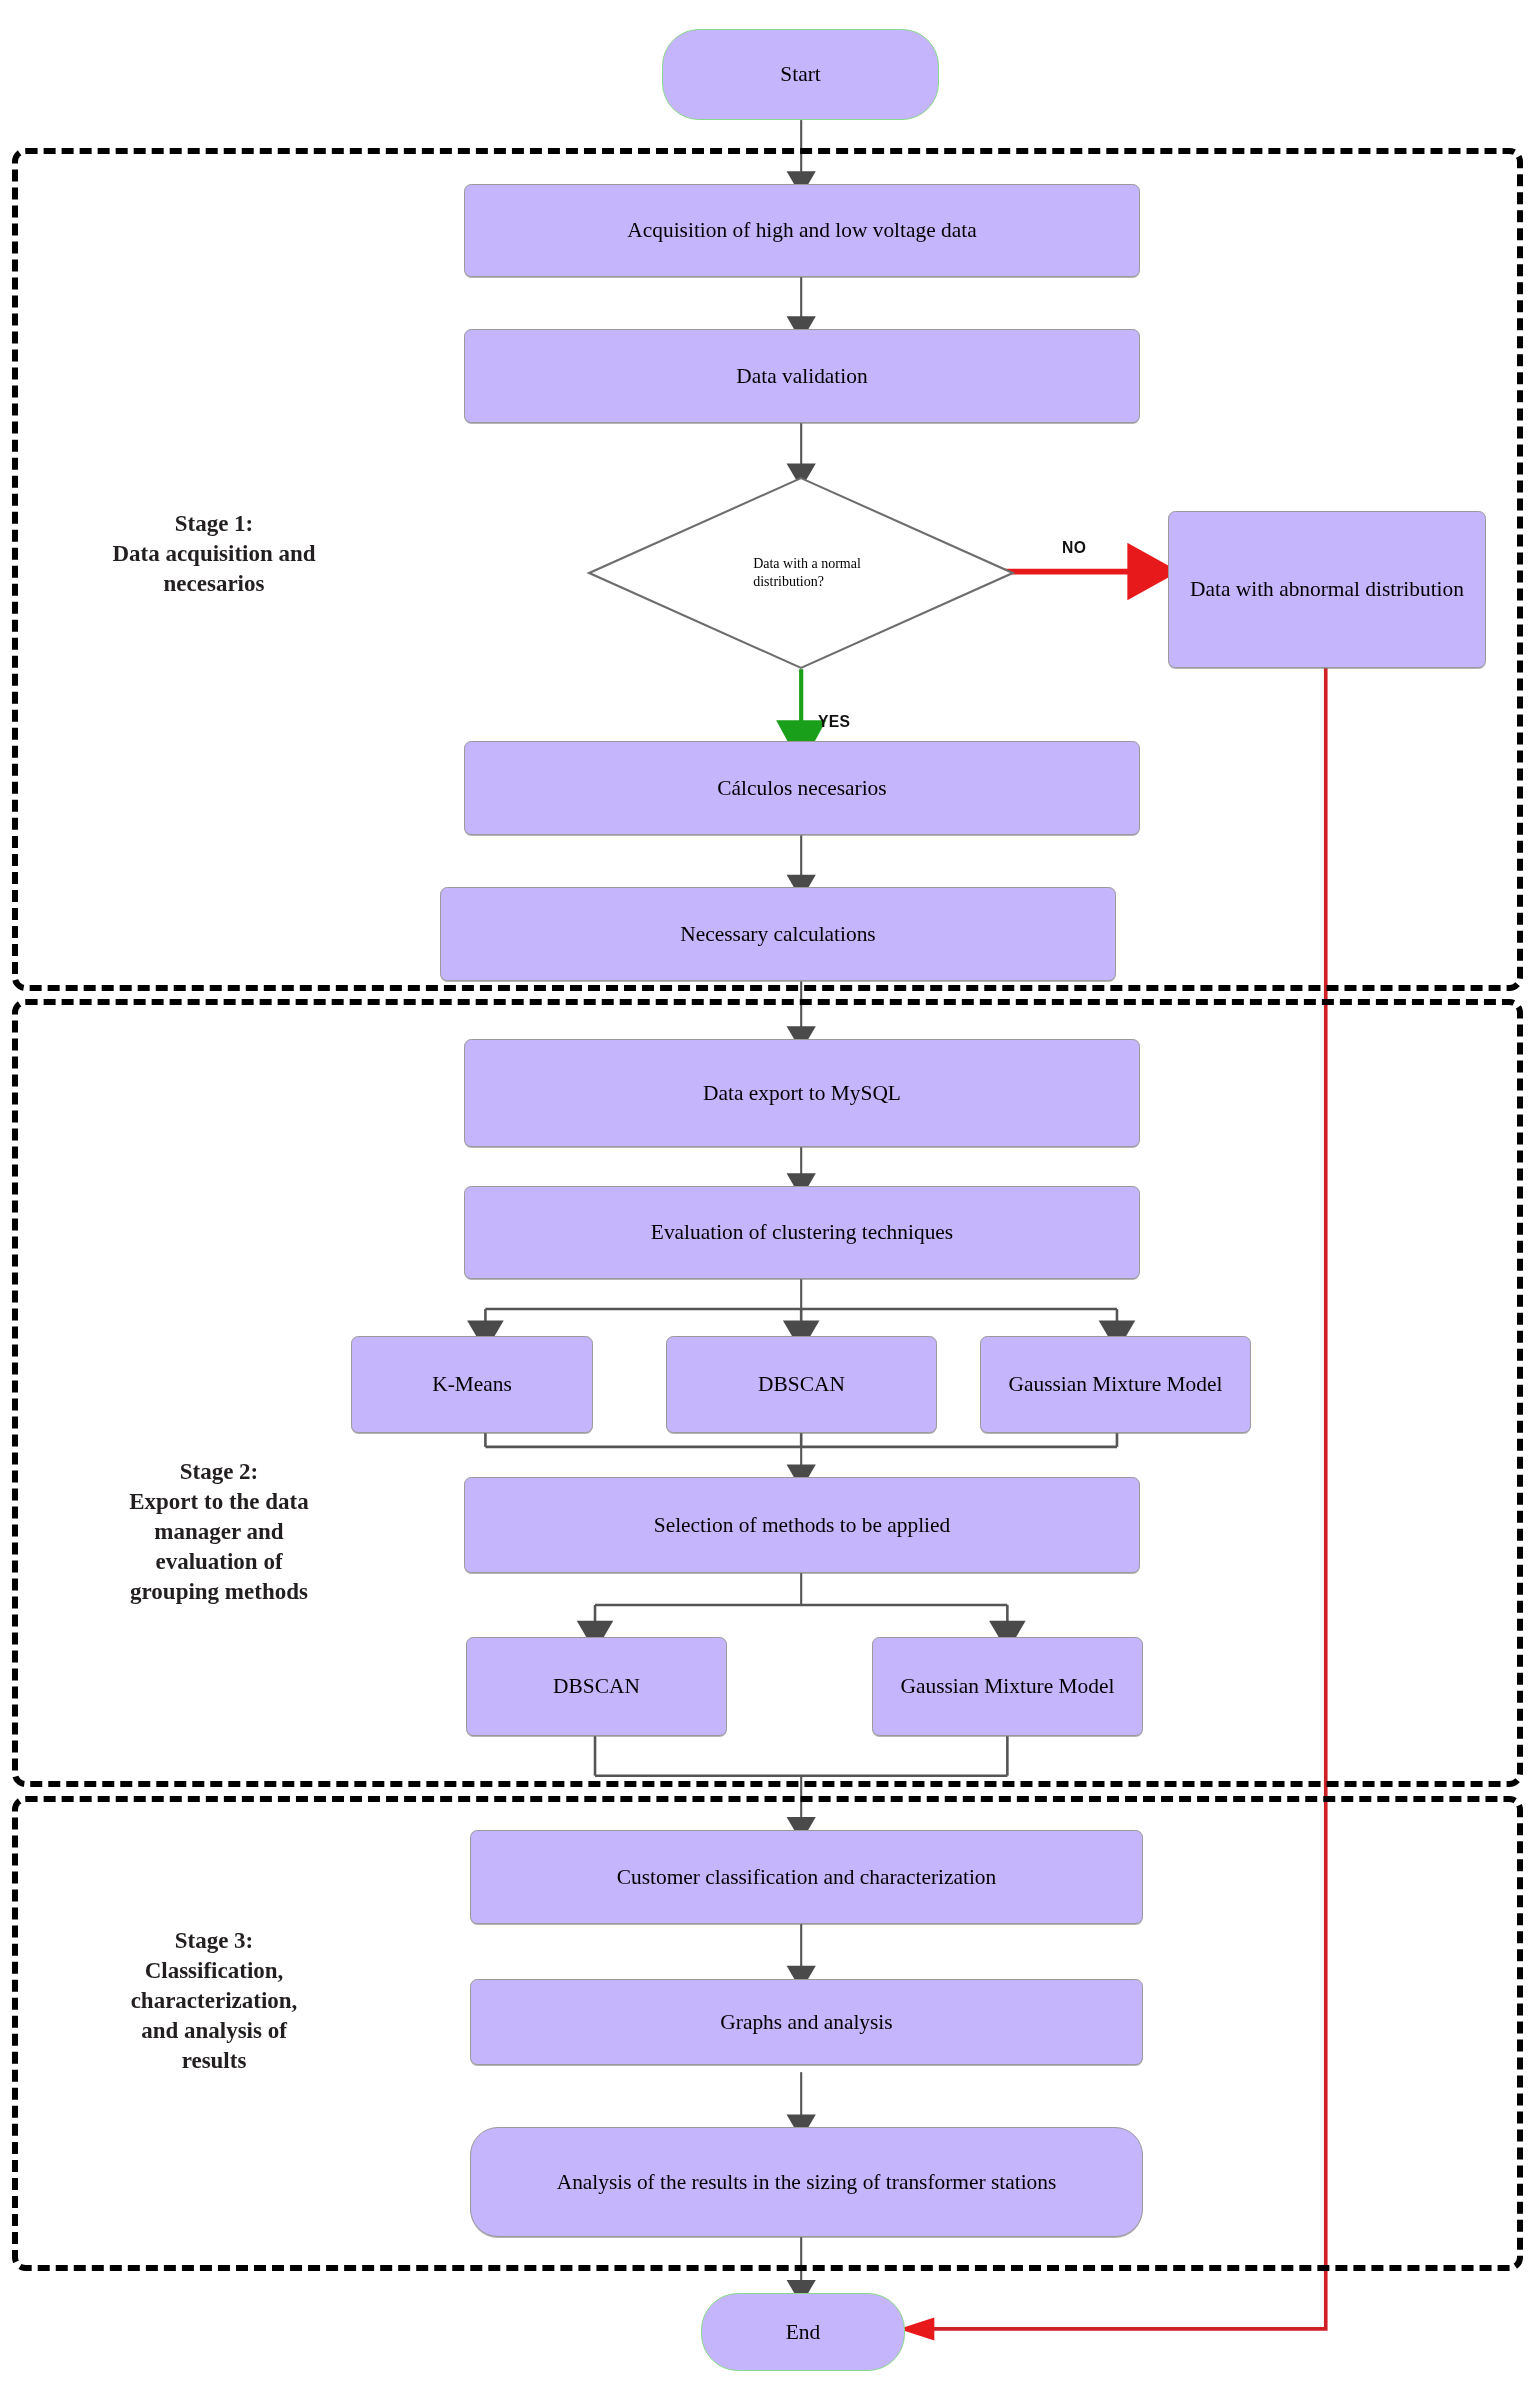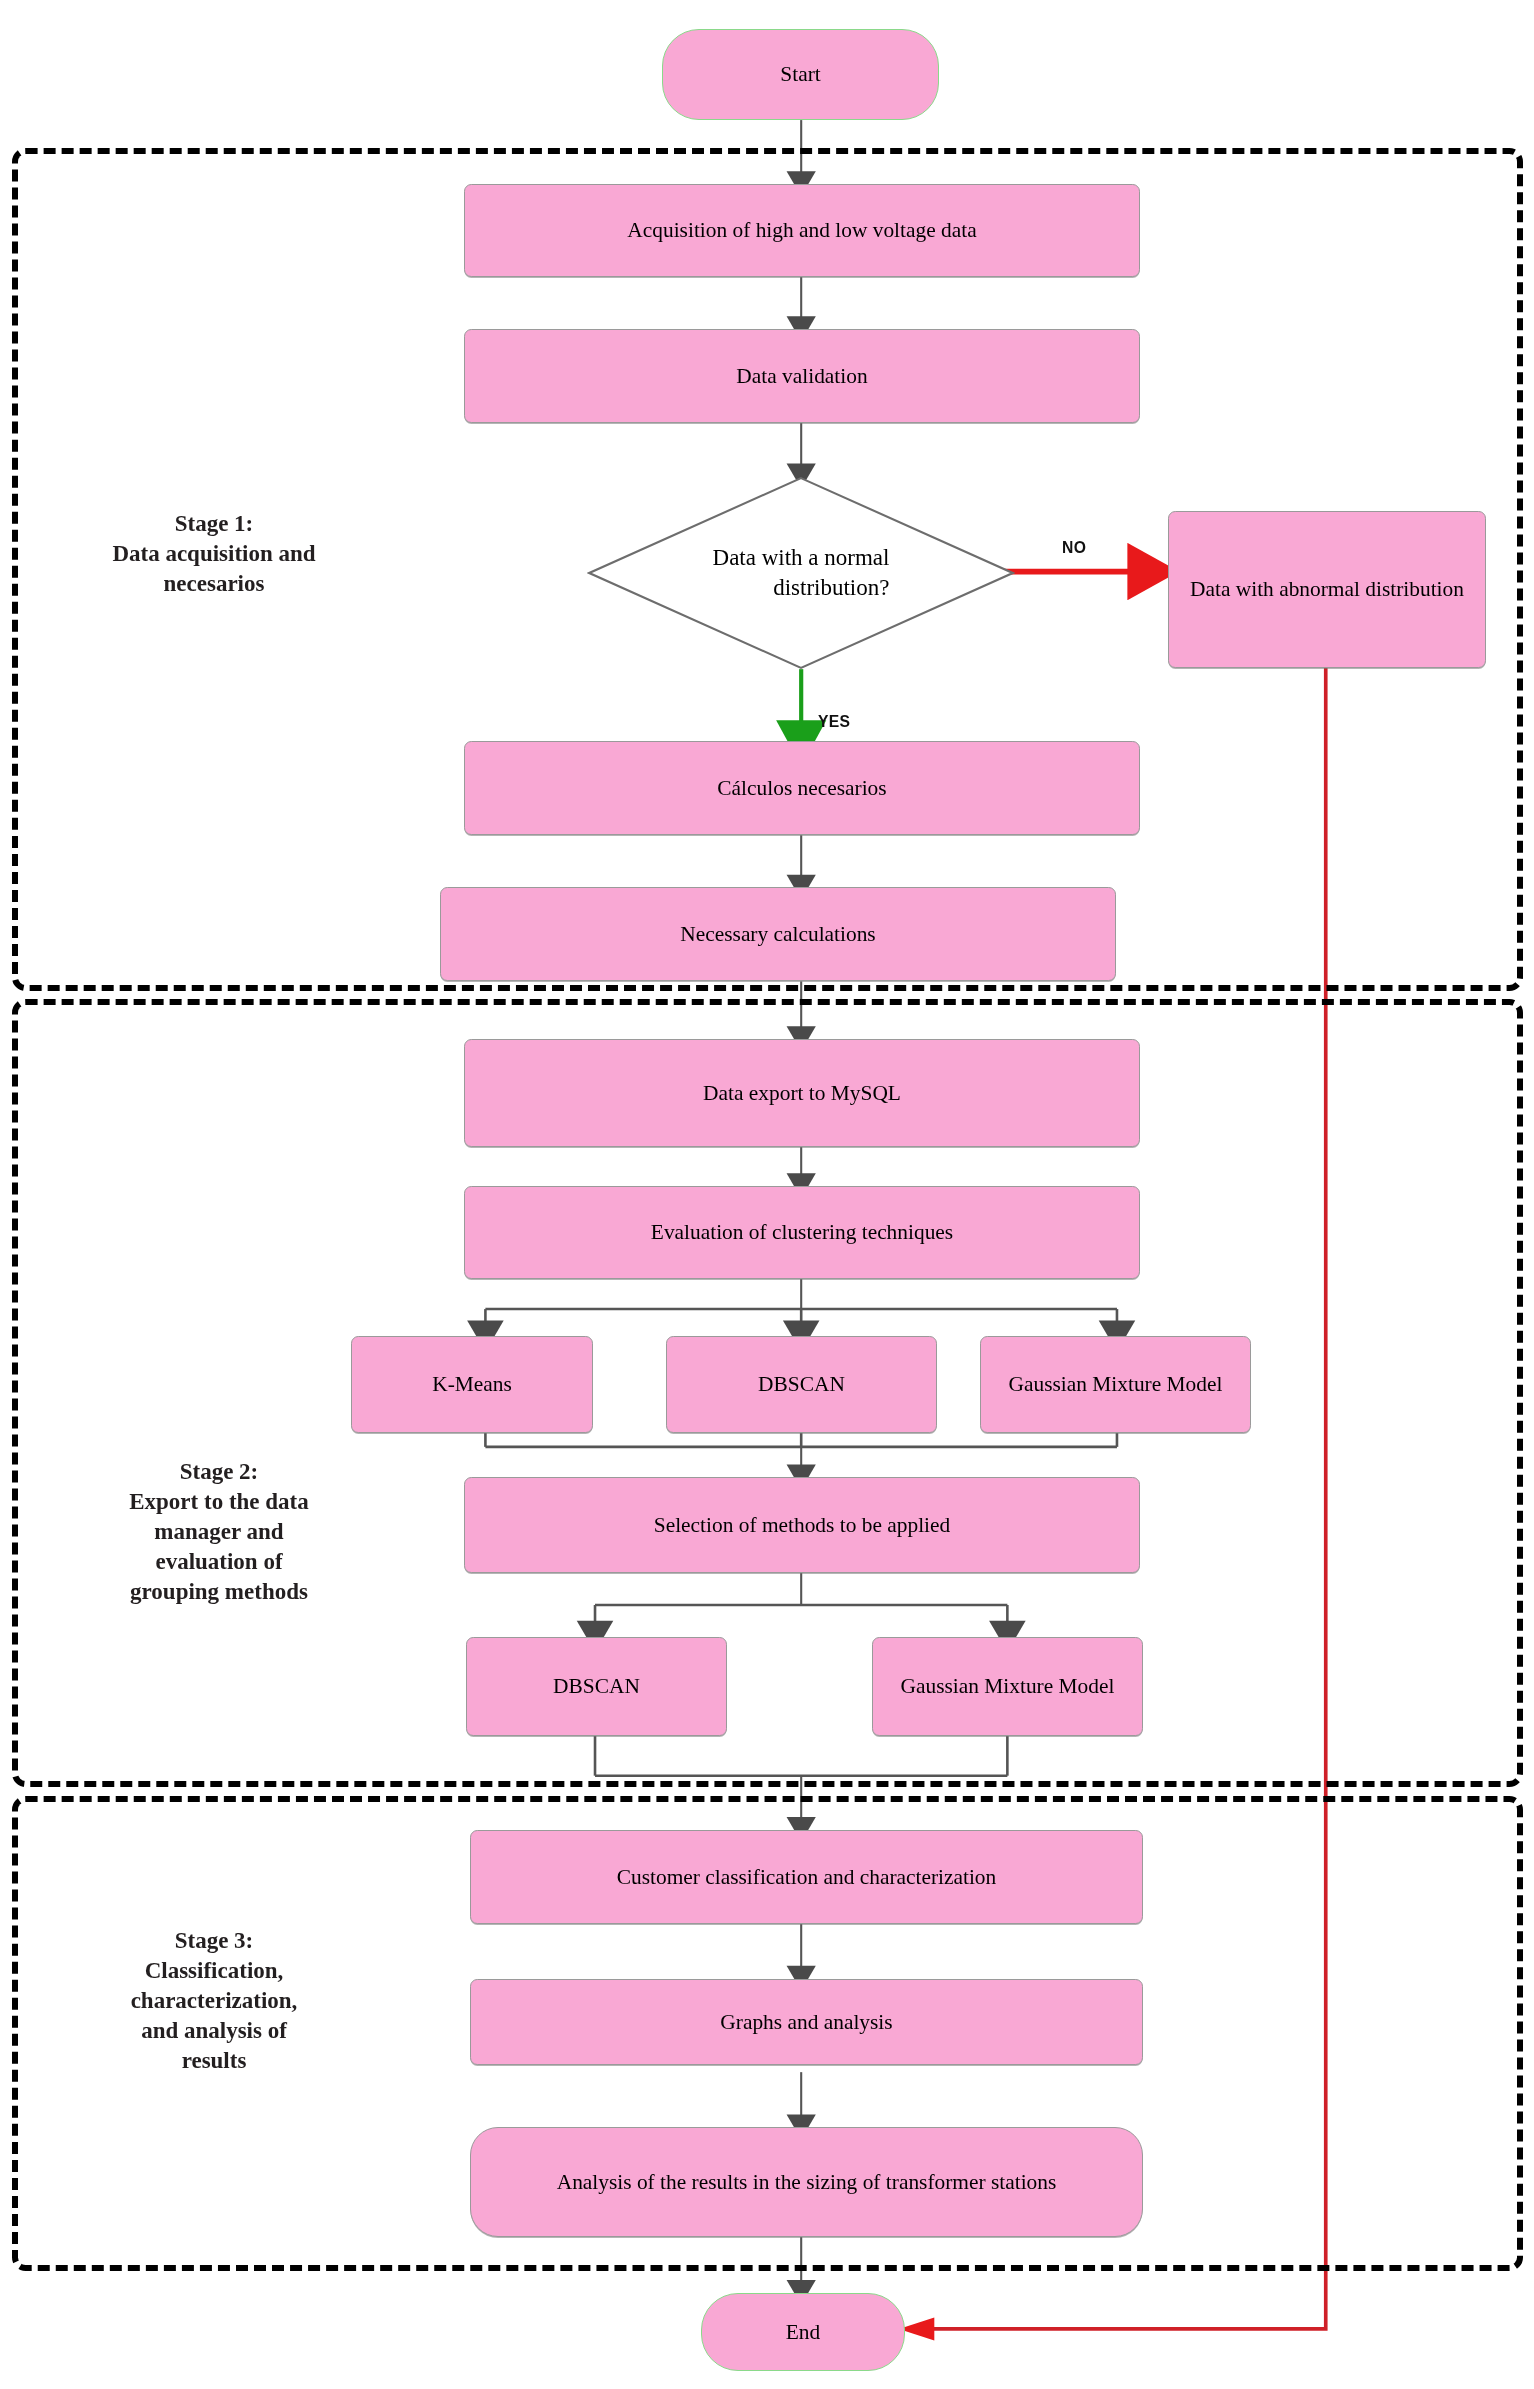--- a/index.html
+++ b/index.html
@@ -14,43 +14,43 @@
   #svg-layer{position:absolute;left:0;top:0;width:1534px;height:2389px;}
 
   
   .node{
     position:absolute;
     box-sizing:border-box;
     display:flex;
     align-items:center;
     justify-content:center;
     text-align:center;
-    background:#f9a8d4;
+    background:#c4b5fd;
     color:#000000;
     line-height:1.32;
   }
   .proc{
     border:1px solid #9a9a9a;
     border-radius:7.3px;
     box-shadow:0 1.6px 0 -0.5px rgba(120,120,120,.55);
     font-size:21.4px;
   }
   .terminal{
     border:1.6px solid #8ad98a;
     border-radius:37px;
     font-size:21.4px;
   }
   .diamond-wrap{position:absolute;}
   .diamond-label{
     position:absolute;
-    left:0;top:0;
+    left:6px;top:0;
     width:100%;height:100%;
     display:flex;align-items:center;justify-content:center;
-    text-align:right;
-    font-size:23px;
+    text-align:left;
+    font-size:14px;
     line-height:1.32;
     color:#000;
   }
 
   
   .stage-band{
     position:absolute;
     box-sizing:border-box;
     border:6.3px dashed #000000;
     border-radius:13.6px;

